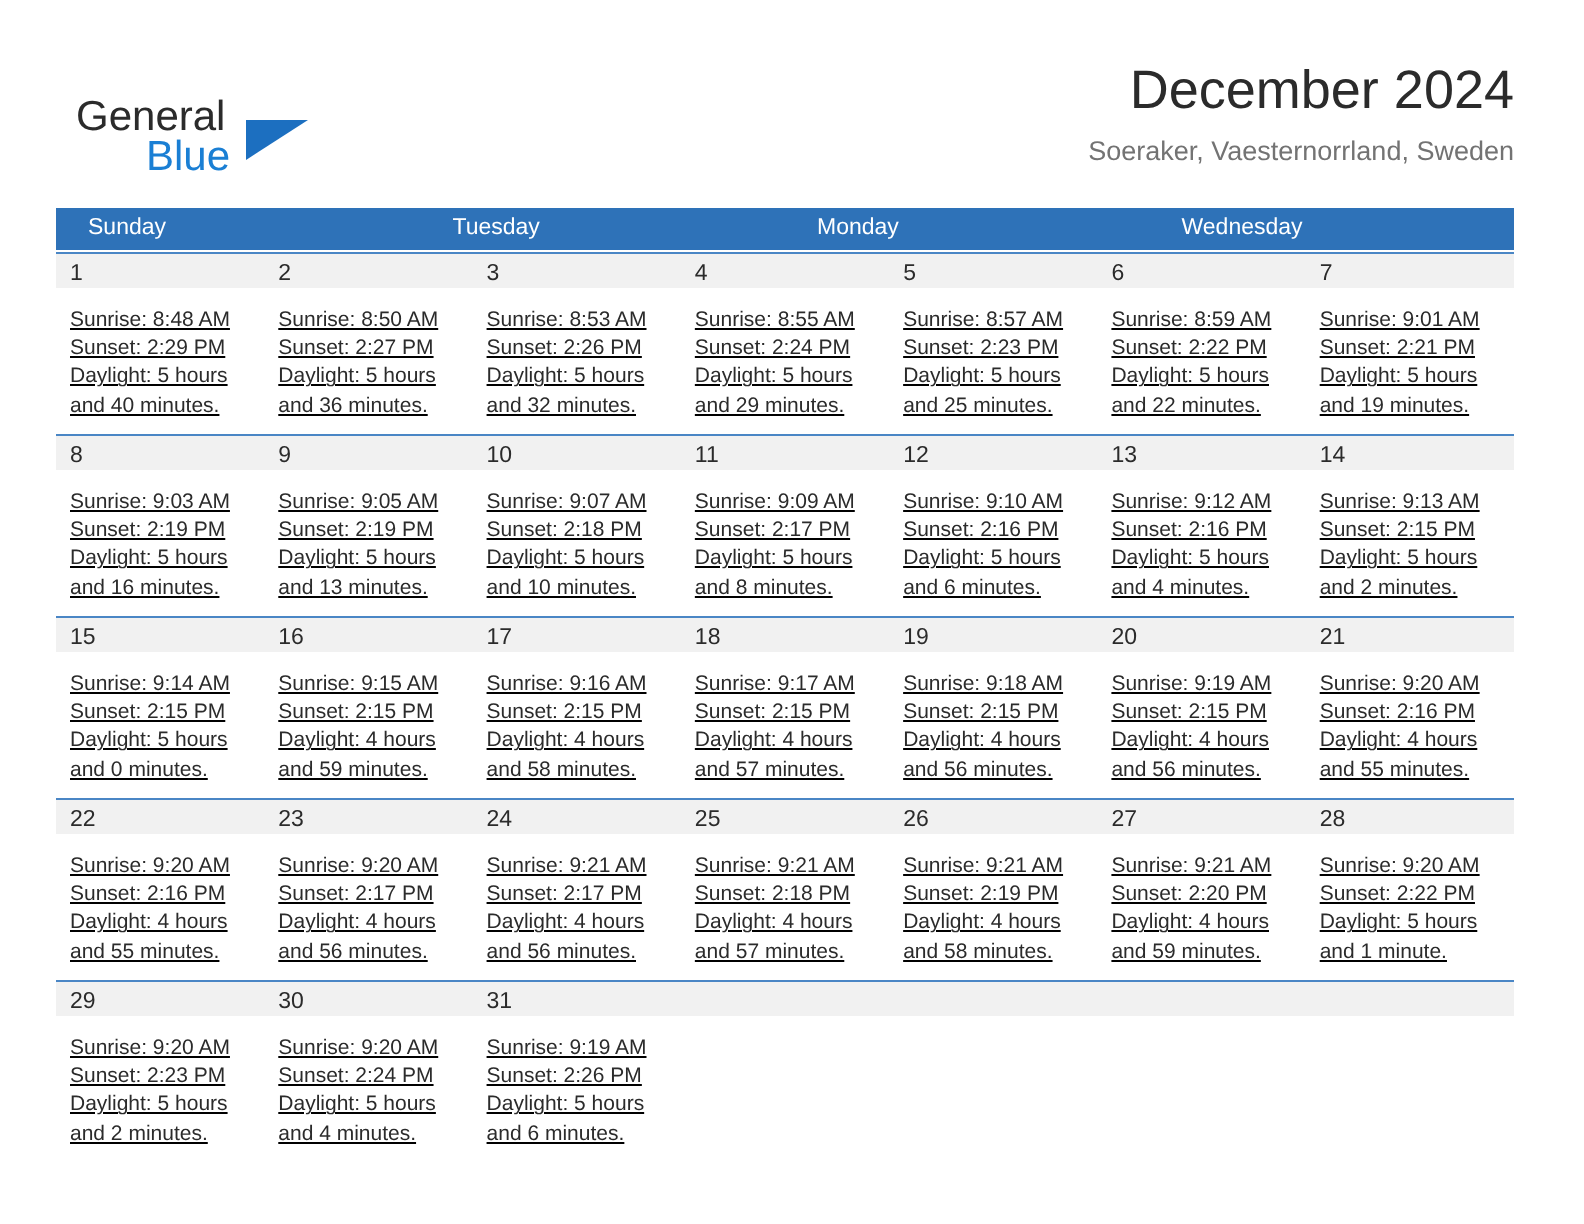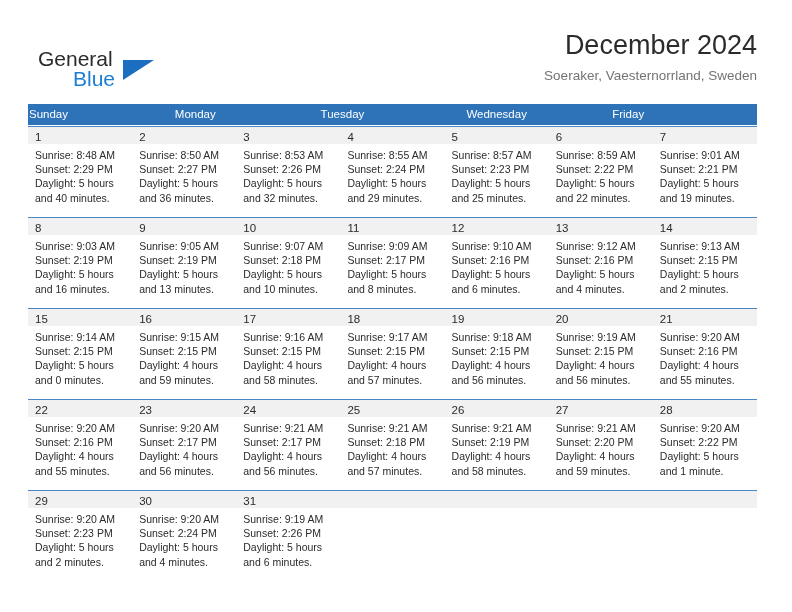--- a/index.html
+++ b/index.html
@@ -90,21 +90,21 @@
   .weekdays {
     display: flex;
     background: #2e72b8;
     height: 21px;
   }
   .weekday {
     flex: 1 1 0;
     color: #ffffff;
     font-size: 11.5px;
     line-height: 21px;
-    padding-left: 1px;
+    padding-left: 16px;
     box-sizing: border-box;
     white-space: nowrap;
     overflow: hidden;
   }
   .week {
     display: flex;
     border-top: 1px solid #4a86c5;
     margin-top: 7px;
     height: 83px;
   }
@@ -128,21 +128,22 @@
   }
   .daycell.empty .daynum-band {
     background: #f1f1f1;
   }
   .daynum {
     font-size: 11.5px;
     color: #2b2b2b;
     line-height: 17px;
   }
   .dayinfo {
-    padding: 4px 4px 0 7px;
+    padding: 9px 4px 0 7px;
+    text-decoration: underline;
   }
   .dayinfo div {
     font-size: 10.5px;
     line-height: 14.2px;
     color: #2b2b2b;
     white-space: nowrap;
   }
 </style>
 </head>
 <body>
@@ -157,24 +158,23 @@
     </div>
     <div class="title-block">
       <div class="cal-title">December 2024</div>
       <div class="cal-subtitle">Soeraker, Vaesternorrland, Sweden</div>
     </div>
   </div>
 
   <div class="calendar">
     <div class="weekdays">
       <div class="weekday">Sunday</div>
+      <div class="weekday">Tuesday</div>
       <div class="weekday">Monday</div>
-      <div class="weekday">Tuesday</div>
       <div class="weekday">Wednesday</div>
-      <div class="weekday">Friday</div>
     </div>
     <div id="weeks-container">
         <div class="week">
           <div class="daycell">
             <div class="daynum-band"><span class="daynum">1</span></div>
             <div class="dayinfo">
               <div>Sunrise: 8:48 AM</div>
               <div>Sunset: 2:29 PM</div>
               <div>Daylight: 5 hours</div>
               <div>and 40 minutes.</div>

